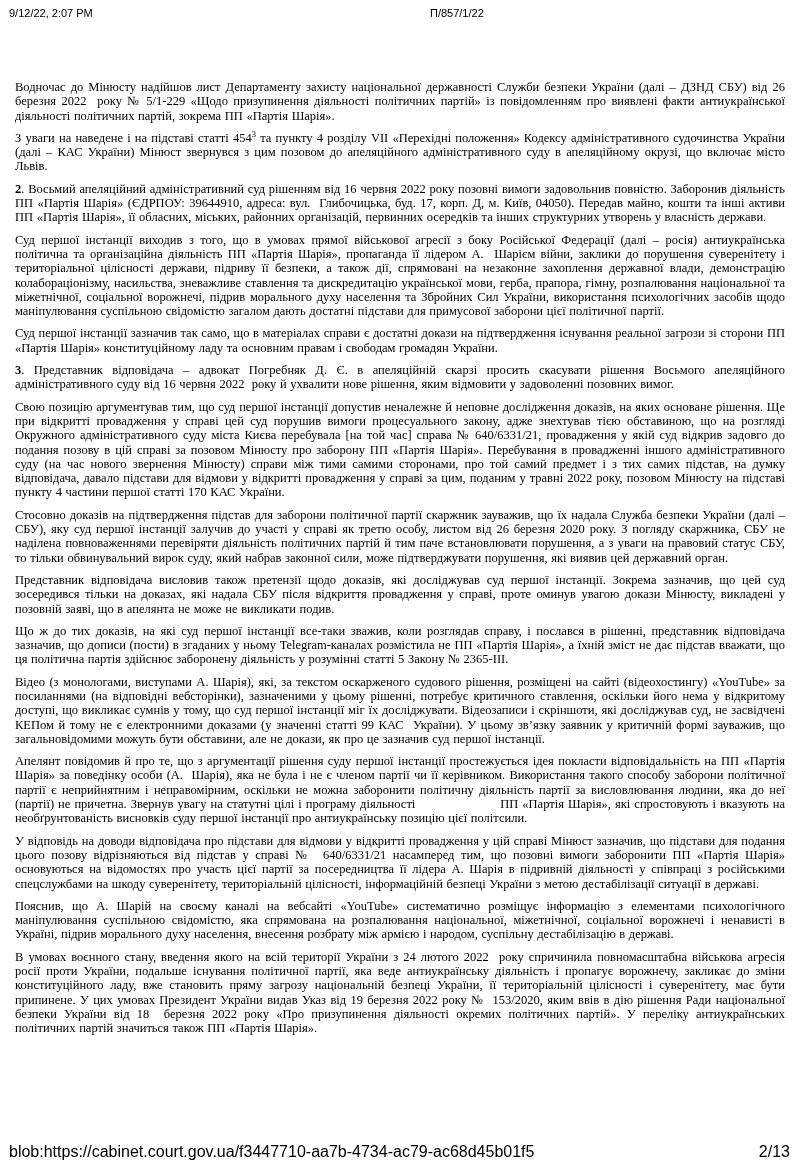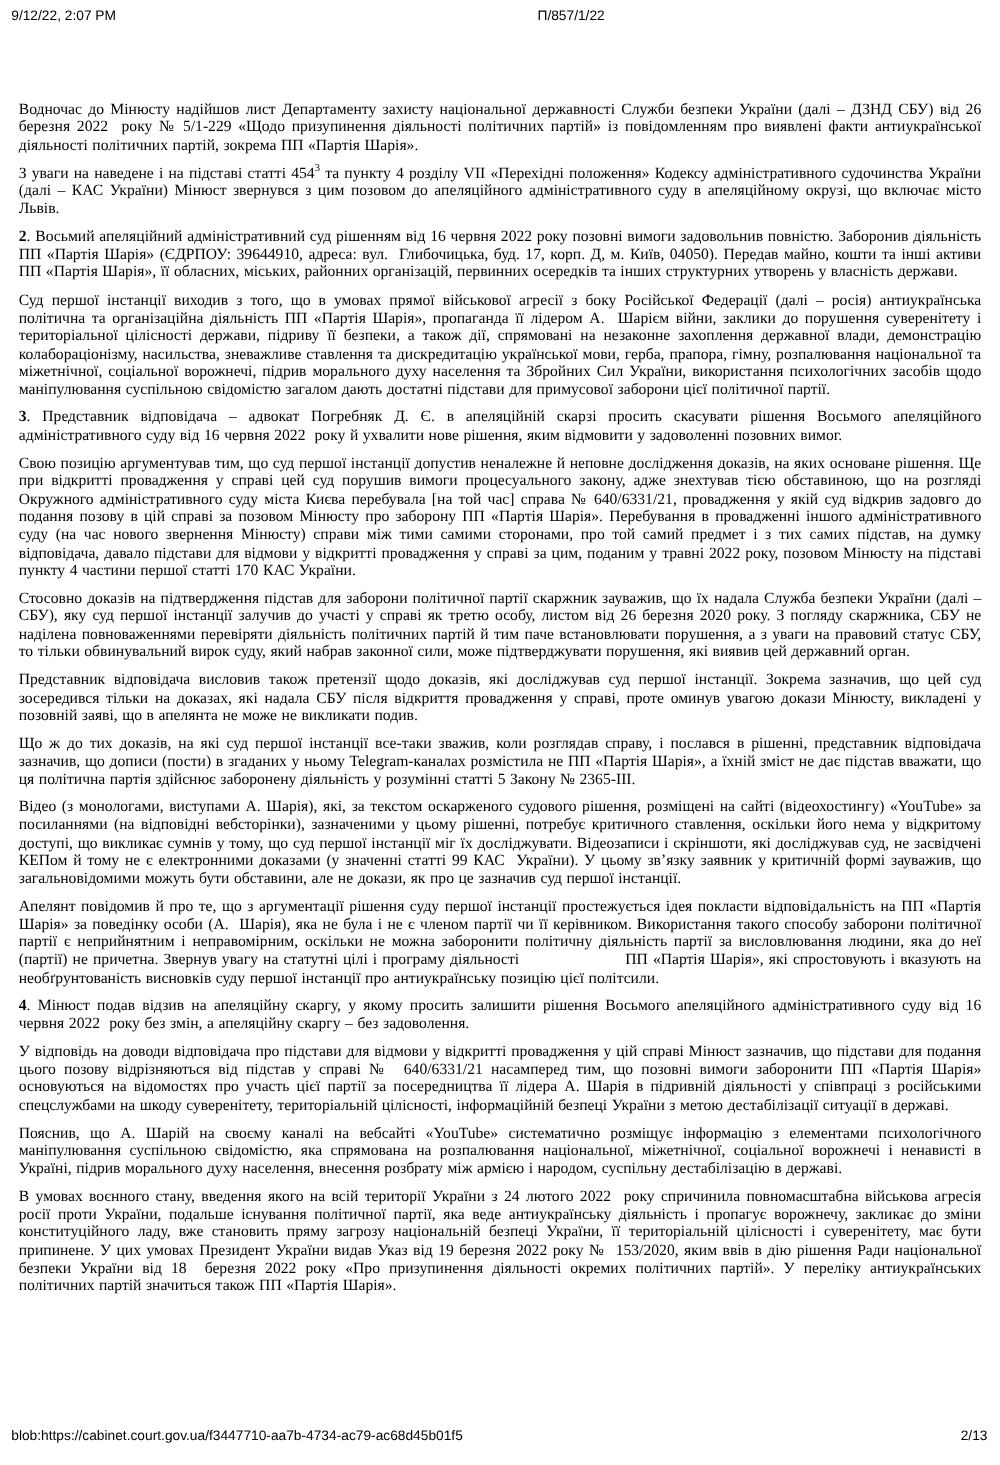--- a/index.html
+++ b/index.html
@@ -31,48 +31,48 @@
     word-spacing: 0.5px;
     margin-top: 45px;
   }
   .doc-body p { margin: 0 0 8px 0; }
   .doc-body b { font-weight: bold; }
   .doc-body sup { font-size: 8.5px; line-height: 0; vertical-align: super; }
   .print-footer {
     position: absolute;
     top: 1143px; left: 0; right: 0; height: 16px;
     font-family: "Liberation Sans", sans-serif;
-    font-size: 11px;
+    font-size: 16px;
     color: #000000;
   }
   .pf-left  { position: absolute; left: 9px;  top: 0; white-space: nowrap; }
   .pf-right { position: absolute; right: 10px; top: 0; white-space: nowrap; margin-left: 48px; }
 </style>
 </head>
 <body>
 
 <div class="page">
   <div class="print-header">
     <span class="ph-left">9/12/22, 2:07 PM</span>
     <span class="ph-center">П/857/1/22</span>
   </div>
 
   <div class="doc-body">
       <p><span>Водночас до Мінюсту надійшов лист Департаменту захисту національної державності Служби безпеки України (далі – ДЗНД СБУ) від 26 березня 2022&nbsp; року № 5/1-229 «Щодо призупинення діяльності політичних партій» із повідомленням про виявлені факти антиукраїнської діяльності політичних партій, зокрема ПП «Партія Шарія».</span></p>
       <p><span>З уваги на наведене і на підставі статті 454</span><sup>3</sup><span> та пункту 4 розділу VII «Перехідні положення» Кодексу адміністративного судочинства України (далі – КАС України) Мінюст звернувся з цим позовом до апеляційного адміністративного суду в апеляційному окрузі, що включає місто Львів.</span></p>
       <p><b>2</b><span>. Восьмий апеляційний адміністративний суд рішенням від 16 червня 2022 року позовні вимоги задовольнив повністю. Заборонив діяльність ПП «Партія Шарія» (ЄДРПОУ: 39644910, адреса: вул.&nbsp; Глибочицька, буд. 17, корп. Д, м. Київ, 04050). Передав майно, кошти та інші активи ПП «Партія Шарія», її обласних, міських, районних організацій, первинних осередків та інших структурних утворень у власність держави.</span></p>
       <p><span>Суд першої інстанції виходив з того, що в умовах прямої військової агресії з боку Російської Федерації (далі – росія) антиукраїнська політична та організаційна діяльність ПП «Партія Шарія», пропаганда її лідером А.&nbsp; Шарієм війни, заклики до порушення суверенітету і територіальної цілісності держави, підриву її безпеки, а також дії, спрямовані на незаконне захоплення державної влади, демонстрацію колабораціонізму, насильства, зневажливе ставлення та дискредитацію української мови, герба, прапора, гімну, розпалювання національної та міжетнічної, соціальної ворожнечі, підрив морального духу населення та Збройних Сил України, використання психологічних засобів щодо маніпулювання суспільною свідомістю загалом дають достатні підстави для примусової заборони цієї політичної партії.</span></p>
+      <p><span>Суд першої інстанції зазначив так само, що в матеріалах справи є достатні докази на підтвердження існування реальної загрози зі сторони ПП «Партія Шарія» конституційному ладу та основним правам і свободам громадян України.</span></p>
       <p><b>3</b><span>. Представник відповідача – адвокат Погребняк Д. Є. в апеляційній скарзі просить скасувати рішення Восьмого апеляційного адміністративного суду від 16 червня 2022&nbsp; року й ухвалити нове рішення, яким відмовити у задоволенні позовних вимог.</span></p>
       <p><span>Свою позицію аргументував тим, що суд першої інстанції допустив неналежне й неповне дослідження доказів, на яких основане рішення. Ще при відкритті провадження у справі цей суд порушив вимоги процесуального закону, адже знехтував тією обставиною, що на розгляді Окружного адміністративного суду міста Києва перебувала [на той час] справа № 640/6331/21, провадження у якій суд відкрив задовго до подання позову в цій справі за позовом Мінюсту про заборону ПП «Партія Шарія». Перебування в провадженні іншого адміністративного суду (на час нового звернення Мінюсту) справи між тими самими сторонами, про той самий предмет і з тих самих підстав, на думку відповідача, давало підстави для відмови у відкритті провадження у справі за цим, поданим у травні 2022 року, позовом Мінюсту на підставі пункту 4 частини першої статті 170 КАС України.</span></p>
       <p><span>Стосовно доказів на підтвердження підстав для заборони політичної партії скаржник зауважив, що їх надала Служба безпеки України (далі – СБУ), яку суд першої інстанції залучив до участі у справі як третю особу, листом від 26 березня 2020 року. З погляду скаржника, СБУ не наділена повноваженнями перевіряти діяльність політичних партій й тим паче встановлювати порушення, а з уваги на правовий статус СБУ, то тільки обвинувальний вирок суду, який набрав законної сили, може підтверджувати порушення, які виявив цей державний орган.</span></p>
       <p><span>Представник відповідача висловив також претензії щодо доказів, які досліджував суд першої інстанції. Зокрема зазначив, що цей суд зосередився тільки на доказах, які надала СБУ після відкриття провадження у справі, проте оминув увагою докази Мінюсту, викладені у позовній заяві, що в апелянта не може не викликати подив.</span></p>
       <p><span>Що ж до тих доказів, на які суд першої інстанції все-таки зважив, коли розглядав справу, і послався в рішенні, представник відповідача зазначив, що дописи (пости) в згаданих у ньому Telegram-каналах розмістила не ПП «Партія Шарія», а їхній зміст не дає підстав вважати, що ця політична партія здійснює заборонену діяльність у розумінні статті 5 Закону № 2365-ІІІ.</span></p>
       <p><span>Відео (з монологами, виступами А. Шарія), які, за текстом оскарженого судового рішення, розміщені на сайті (відеохостингу) «YouTube» за посиланнями (на відповідні вебсторінки), зазначеними у цьому рішенні, потребує критичного ставлення, оскільки його нема у відкритому доступі, що викликає сумнів у тому, що суд першої інстанції міг їх досліджувати. Відеозаписи і скріншоти, які досліджував суд, не засвідчені КЕПом й тому не є електронними доказами (у значенні статті 99 КАС&nbsp; України). У цьому зв’язку заявник у критичній формі зауважив, що загальновідомими можуть бути обставини, але не докази, як про це зазначив суд першої інстанції.</span></p>
       <p><span>Апелянт повідомив й про те, що з аргументації рішення суду першої інстанції простежується ідея покласти відповідальність на ПП «Партія Шарія» за поведінку особи (А.&nbsp; Шарія), яка не була і не є членом партії чи її керівником. Використання такого способу заборони політичної партії є неприйнятним і неправомірним, оскільки не можна заборонити політичну діяльність партії за висловлювання людини, яка до неї (партії) не причетна. Звернув увагу на статутні цілі і програму діяльності&nbsp;&nbsp;&nbsp;&nbsp;&nbsp;&nbsp;&nbsp;&nbsp;&nbsp;&nbsp;&nbsp;&nbsp;&nbsp;&nbsp;&nbsp;&nbsp;&nbsp;&nbsp;&nbsp;&nbsp; ПП «Партія Шарія», які спростовують і вказують на необґрунтованість висновків суду першої інстанції про антиукраїнську позицію цієї політсили.</span></p>
-      <p><b>4</b><span>. Мінюст подав відзив на апеляційну скаргу, у якому просить залишити рішення Восьмого апеляційного адміністративного суду від 16 червня 2022&nbsp; року без змін, а апеляційну скаргу – без задоволення.</span></p>
       <p><span>У відповідь на доводи відповідача про підстави для відмови у відкритті провадження у цій справі Мінюст зазначив, що підстави для подання цього позову відрізняються від підстав у справі №&nbsp; 640/6331/21 насамперед тим, що позовні вимоги заборонити ПП «Партія Шарія» основуються на відомостях про участь цієї партії за посередництва її лідера А. Шарія в підривній діяльності у співпраці з російськими спецслужбами на шкоду суверенітету, територіальній цілісності, інформаційній безпеці України з метою дестабілізації ситуації в державі.</span></p>
       <p><span>Пояснив, що А. Шарій на своєму каналі на вебсайті «YouTube» систематично розміщує інформацію з елементами психологічного маніпулювання суспільною свідомістю, яка спрямована на розпалювання національної, міжетнічної, соціальної ворожнечі і ненависті в Україні, підрив морального духу населення, внесення розбрату між армією і народом, суспільну дестабілізацію в державі.</span></p>
       <p><span>В умовах воєнного стану, введення якого на всій території України з 24 лютого 2022&nbsp; року спричинила повномасштабна військова агресія росії проти України, подальше існування політичної партії, яка веде антиукраїнську діяльність і пропагує ворожнечу, закликає до зміни конституційного ладу, вже становить пряму загрозу національній безпеці України, її територіальній цілісності і суверенітету, має бути припинене. У цих умовах Президент України видав Указ від 19 березня 2022 року №&nbsp; 153/2020, яким ввів в дію рішення Ради національної безпеки України від 18&nbsp; березня 2022 року «Про призупинення діяльності окремих політичних партій». У переліку антиукраїнських політичних партій значиться також ПП «Партія Шарія».</span></p>
     </div>
 
   <div class="print-footer">
     <span class="pf-left">blob:https://cabinet.court.gov.ua/f3447710-aa7b-4734-ac79-ac68d45b01f5</span>
     <span class="pf-right">2/13</span>
   </div>
 </div>

